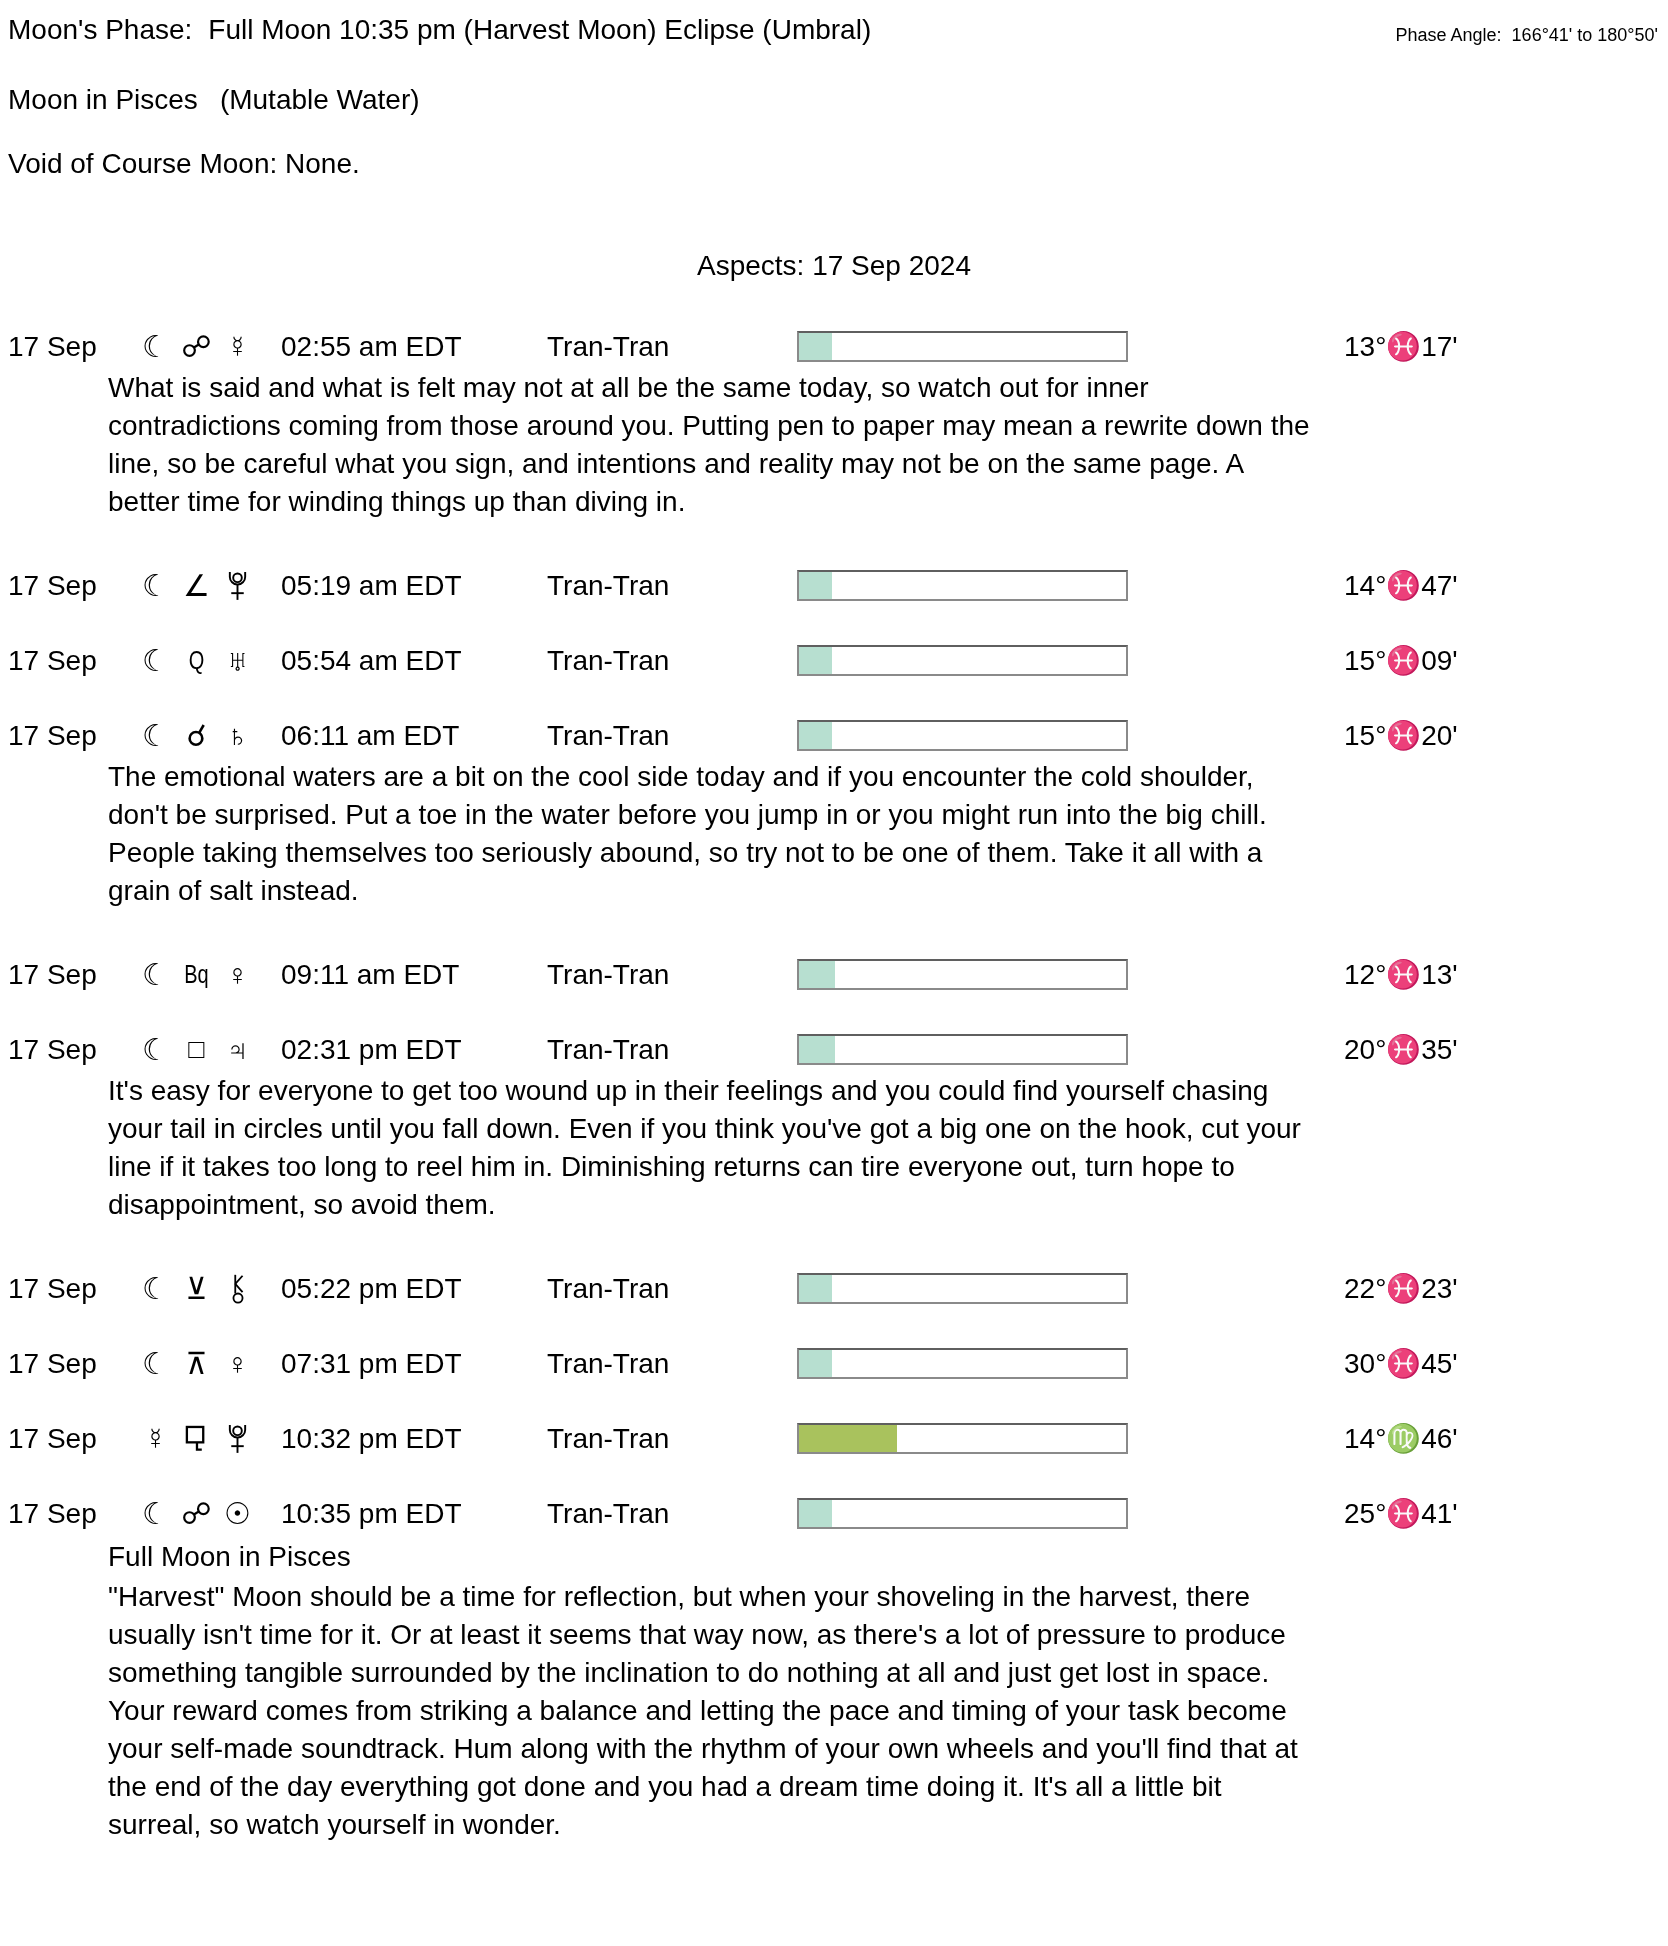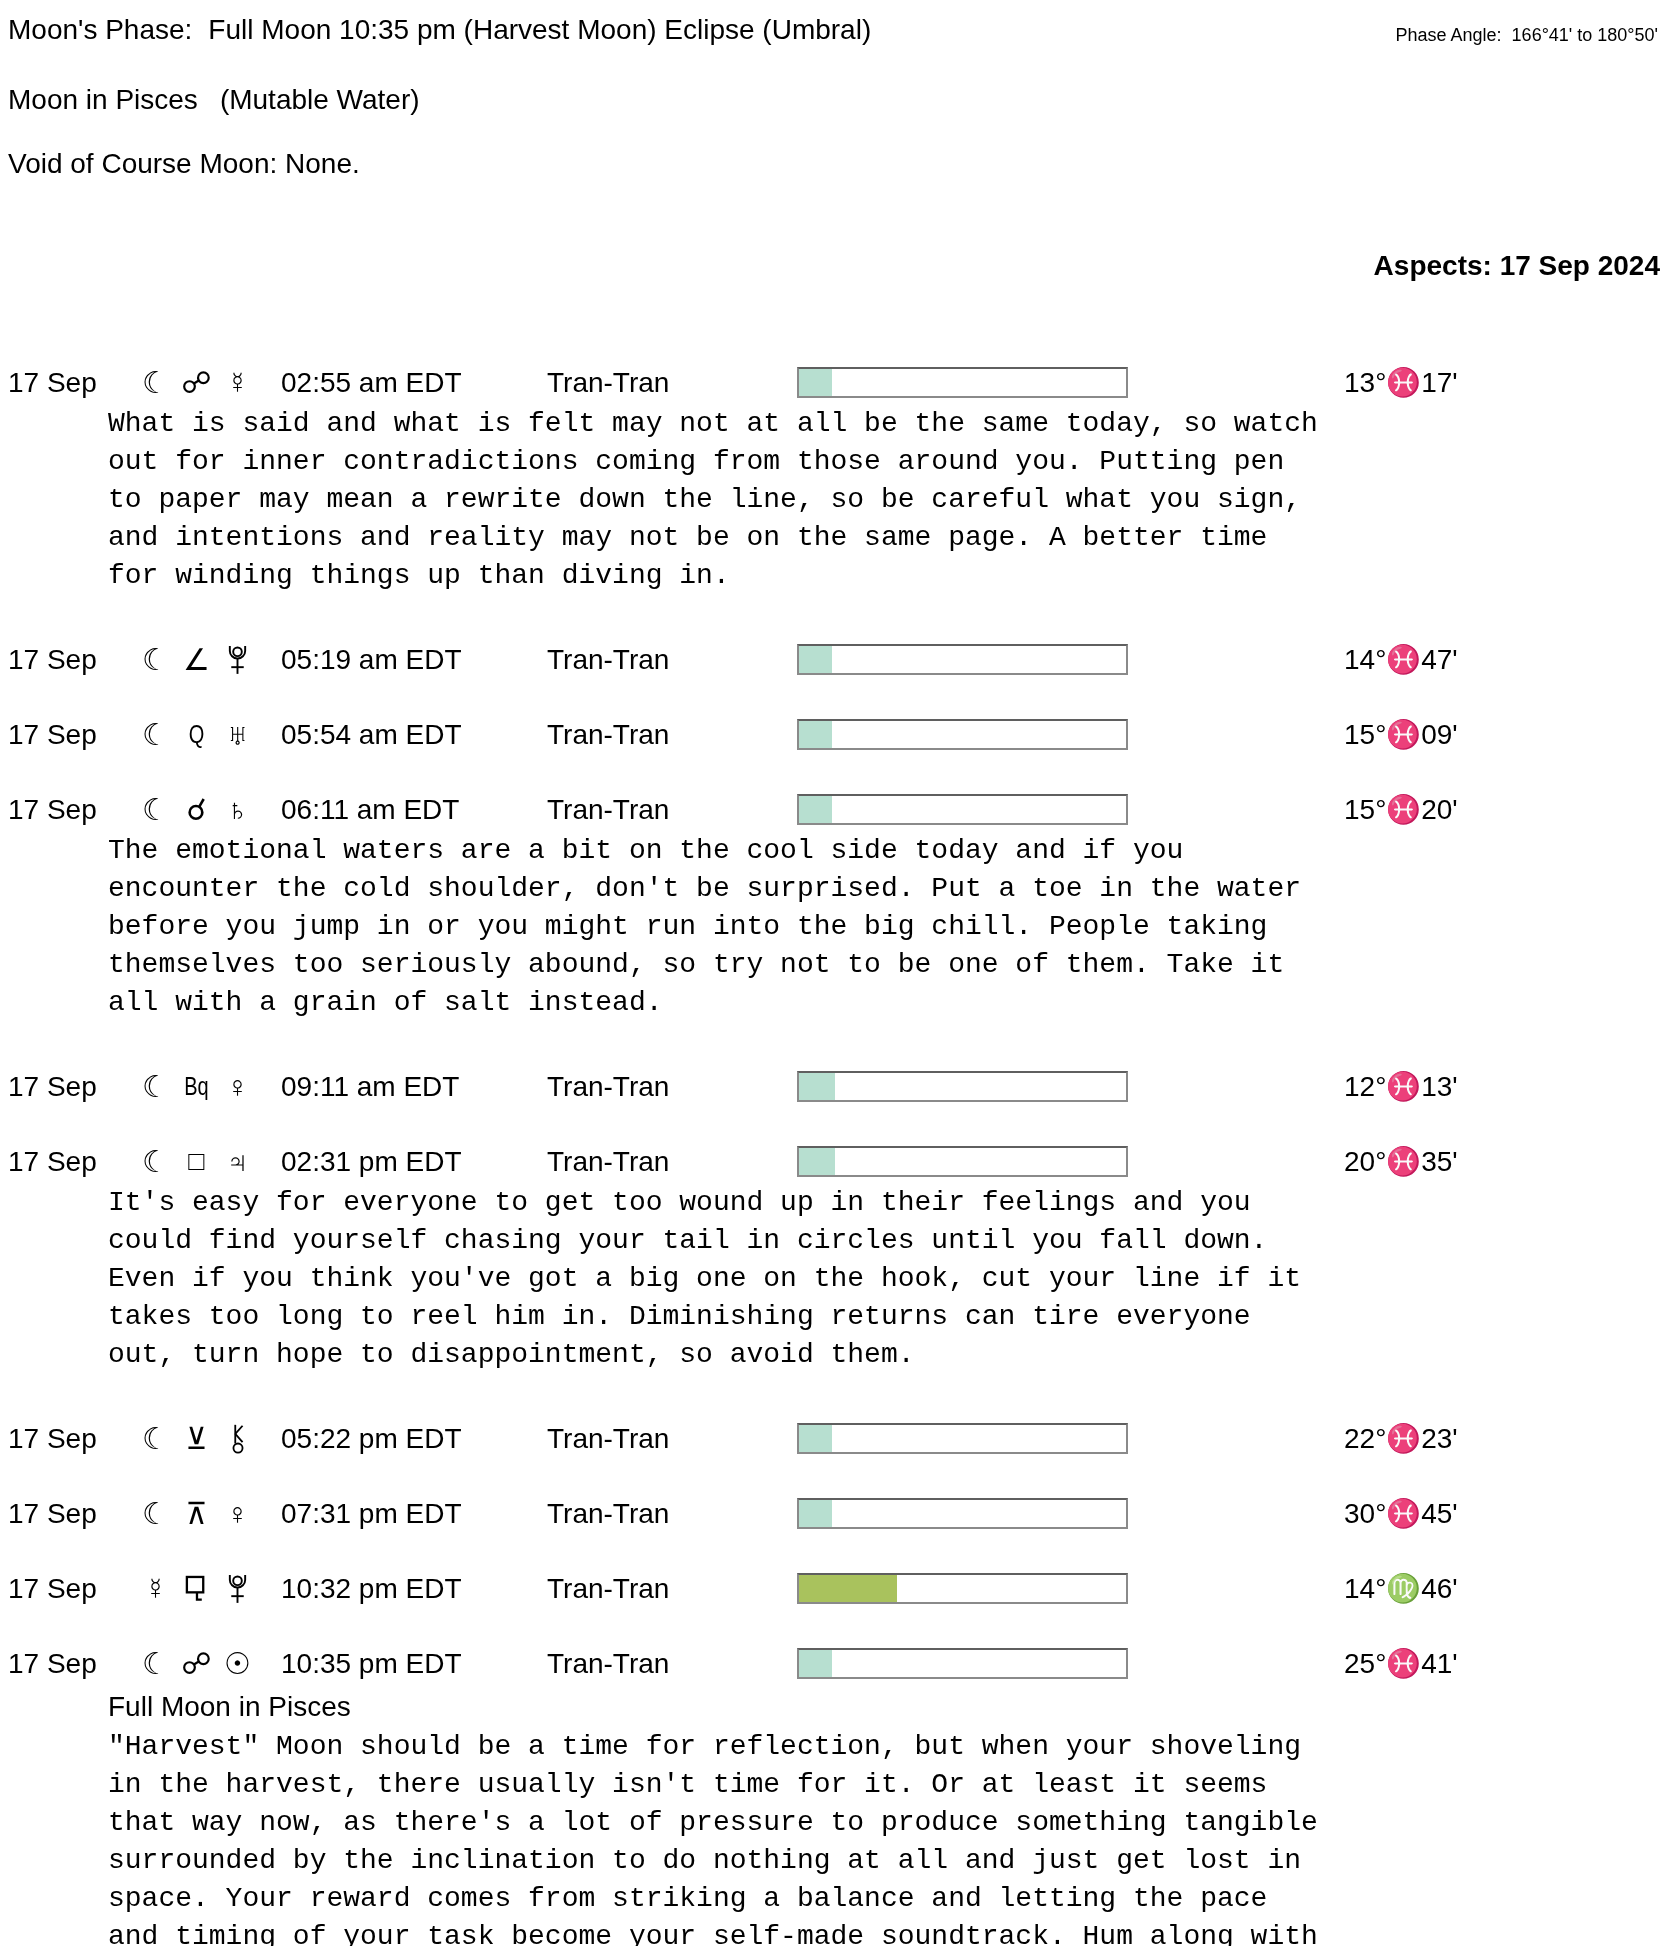--- a/index.html
+++ b/index.html
@@ -11,39 +11,39 @@
   
   .hline1{display:flex;justify-content:space-between;align-items:flex-end;}
   .hleft{white-space:nowrap;}
   .hlabel{margin-right:16px;}
   .phase-angle{font-size:18px;white-space:nowrap;padding-top:3px;padding-right:2px;}
   .phase-angle .hlabel{margin-right:10px;}
   .hline2{margin-top:38px;}
   .hline2 .quality{margin-left:22px;}
   .hline3{margin-top:32px;}
   
-  .aspects-title{text-align:right;margin:70px 0 80px 0;font-weight:bold;}
+  .aspects-title{text-align:center;margin:70px 0 44px 0;}
   
   .aspect-block{margin-bottom:34px;}
   .aspect-row{display:flex;align-items:center;height:41px;}
   .col-date{width:127px;flex:0 0 auto;}
   .col-glyphs{width:146px;flex:0 0 auto;display:flex;align-items:center;}
   .glyph{width:41px;height:41px;display:inline-flex;align-items:center;justify-content:center;font-size:30px;line-height:1;}
   .glyph svg{display:block;}
   .glyph.letter{font-size:25px;transform:scaleX(0.8);}
   .glyph.sq{font-size:27px;}
   .col-time{width:266px;flex:0 0 auto;white-space:nowrap;}
   .col-type{width:250px;flex:0 0 auto;}
   .col-bar{width:331px;height:31px;flex:0 0 auto;box-sizing:border-box;
            border:2px solid #8a8a8a;border-top-color:#5f5f5f;background:#fff;overflow:hidden;}
   .bar-fill{display:block;height:100%;}
   .col-value{margin-left:216px;white-space:nowrap;}
   
   .note-heading{margin:4px 0 0 100px;line-height:38px;}
-  .note{margin:2px 0 44px 100px;width:1212px;line-height:38px;font-family:Liberation Mono, monospace;}
+  .note{margin:2px 0 44px 100px;width:1212px;line-height:38px;}
   .aspect-block.no-note{margin-bottom:34px;}
 </style>
 </head>
 <body>
 
 <div class="header">
   <div class="hline1">
     <div class="hleft">
       <span class="hlabel">Moon's Phase:</span><span>Full Moon 10:35 pm (Harvest Moon) Eclipse (Umbral)</span>
     </div>

